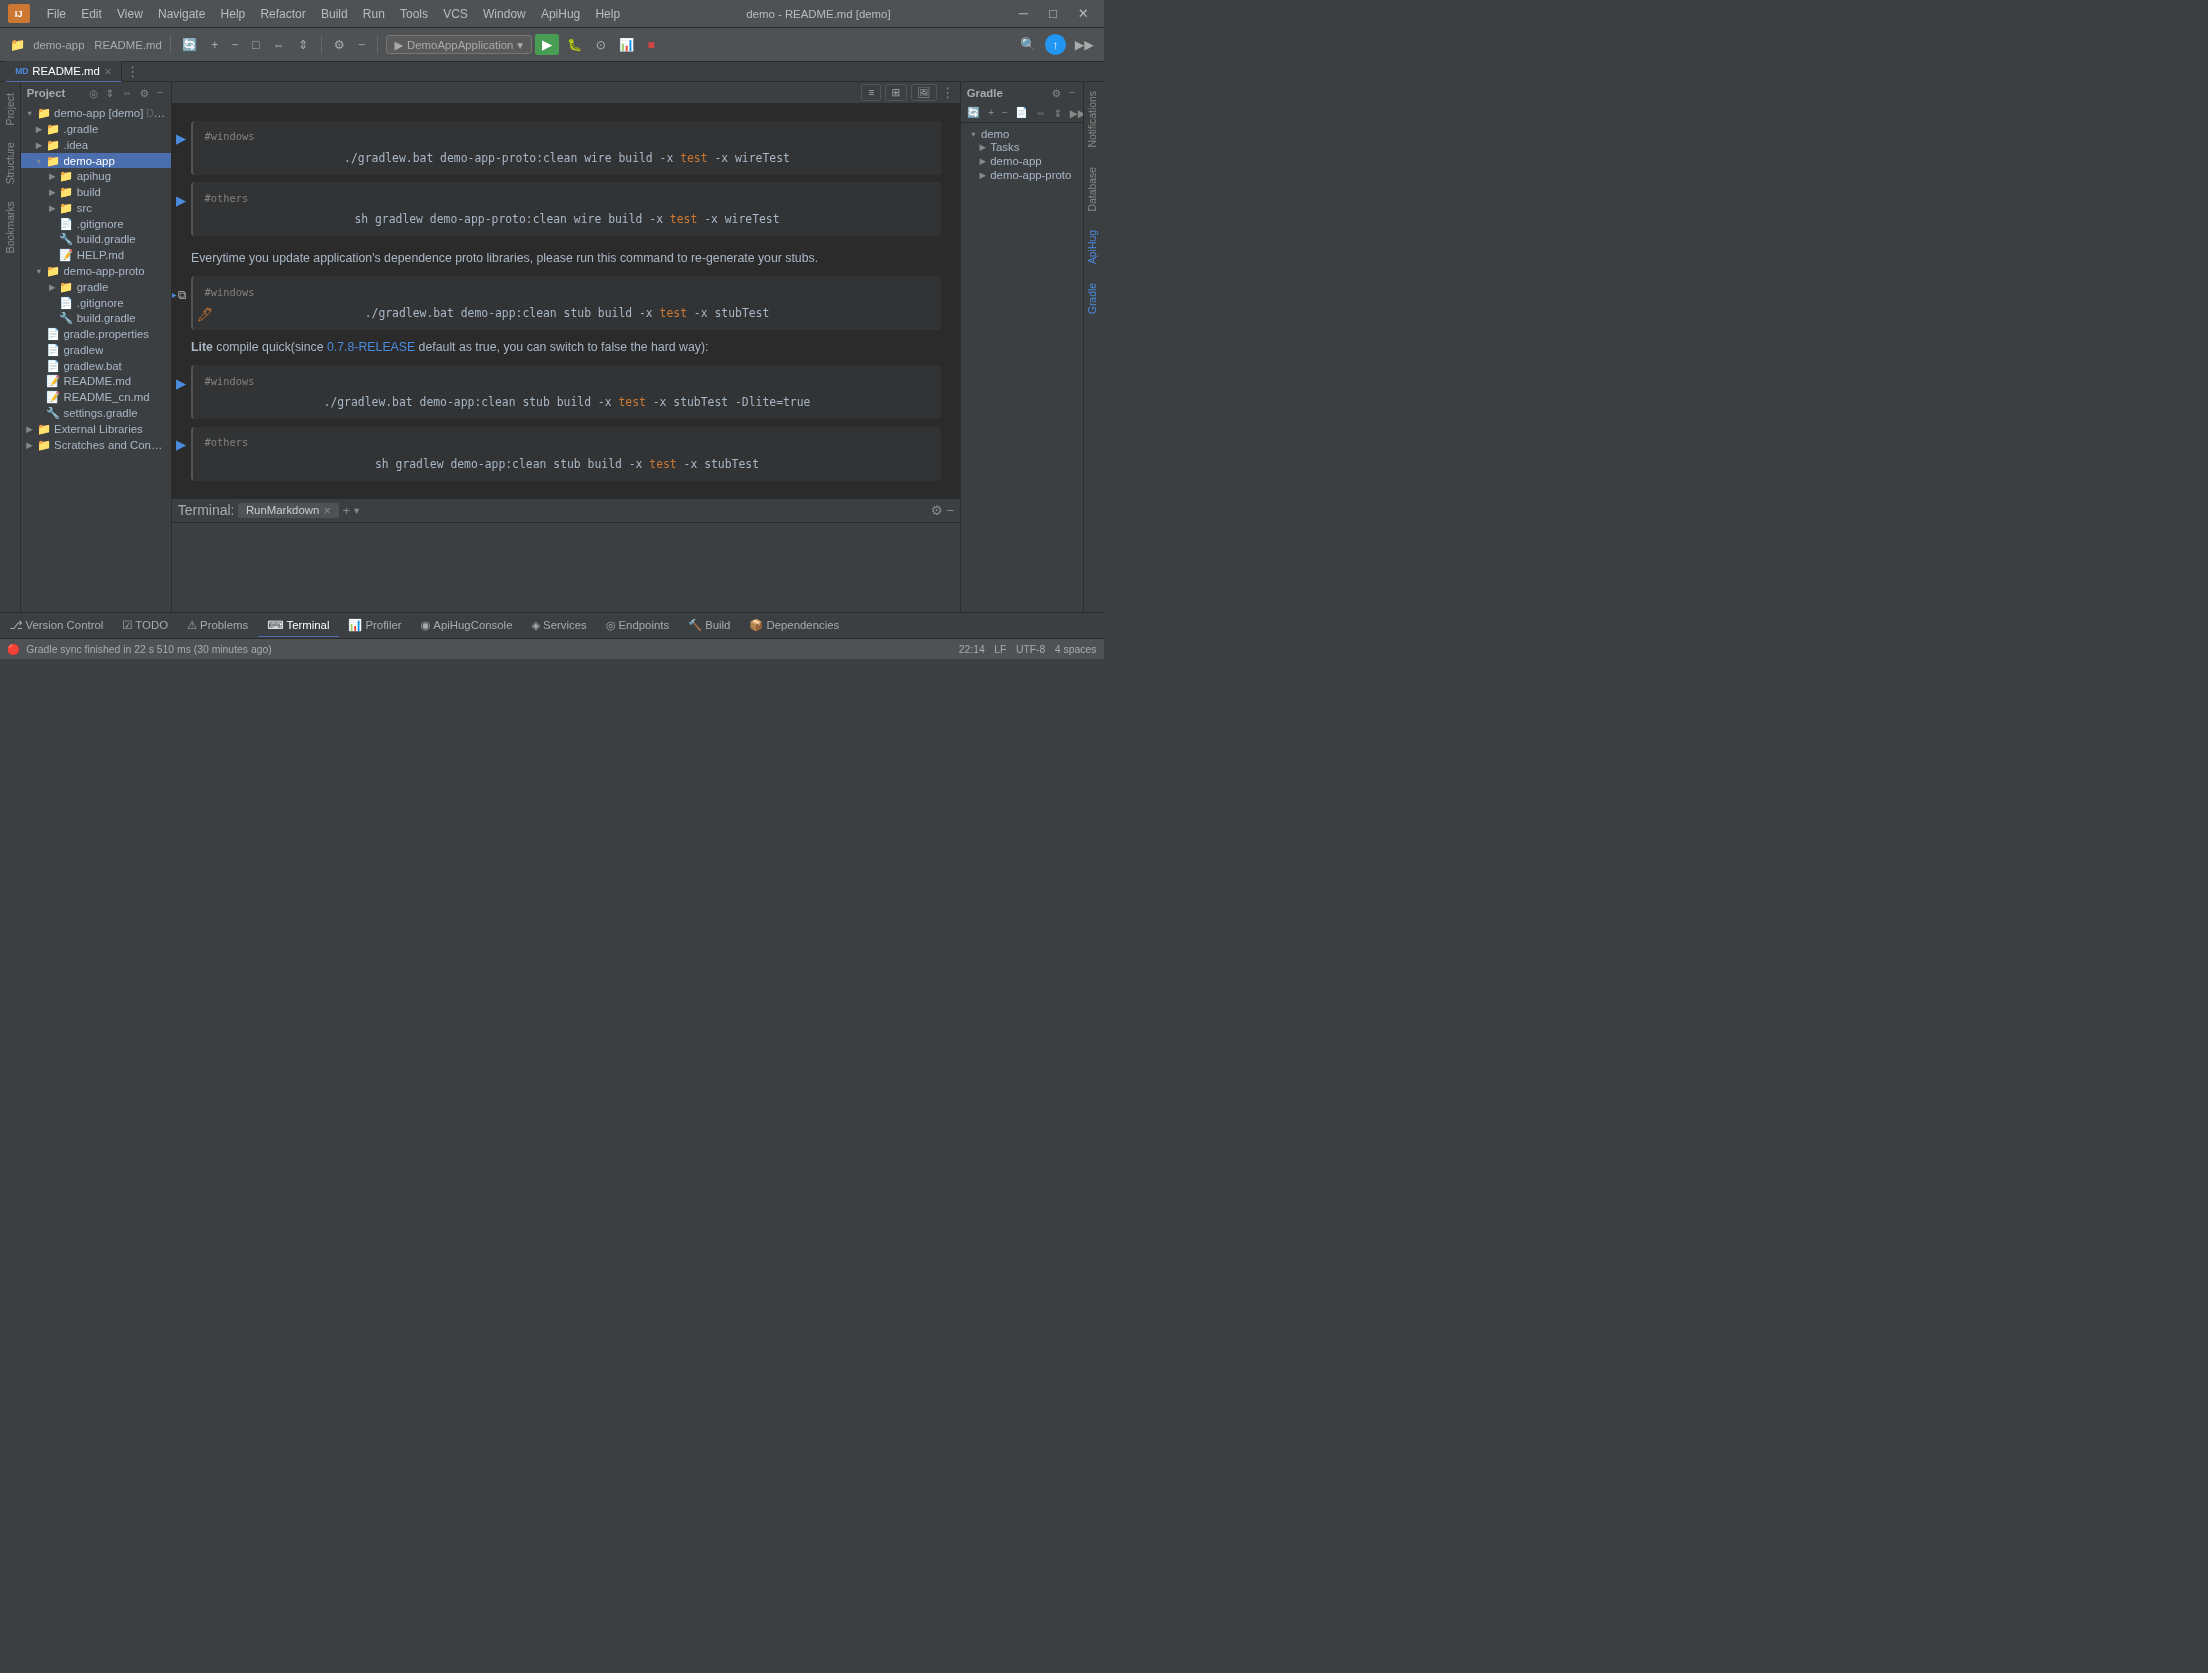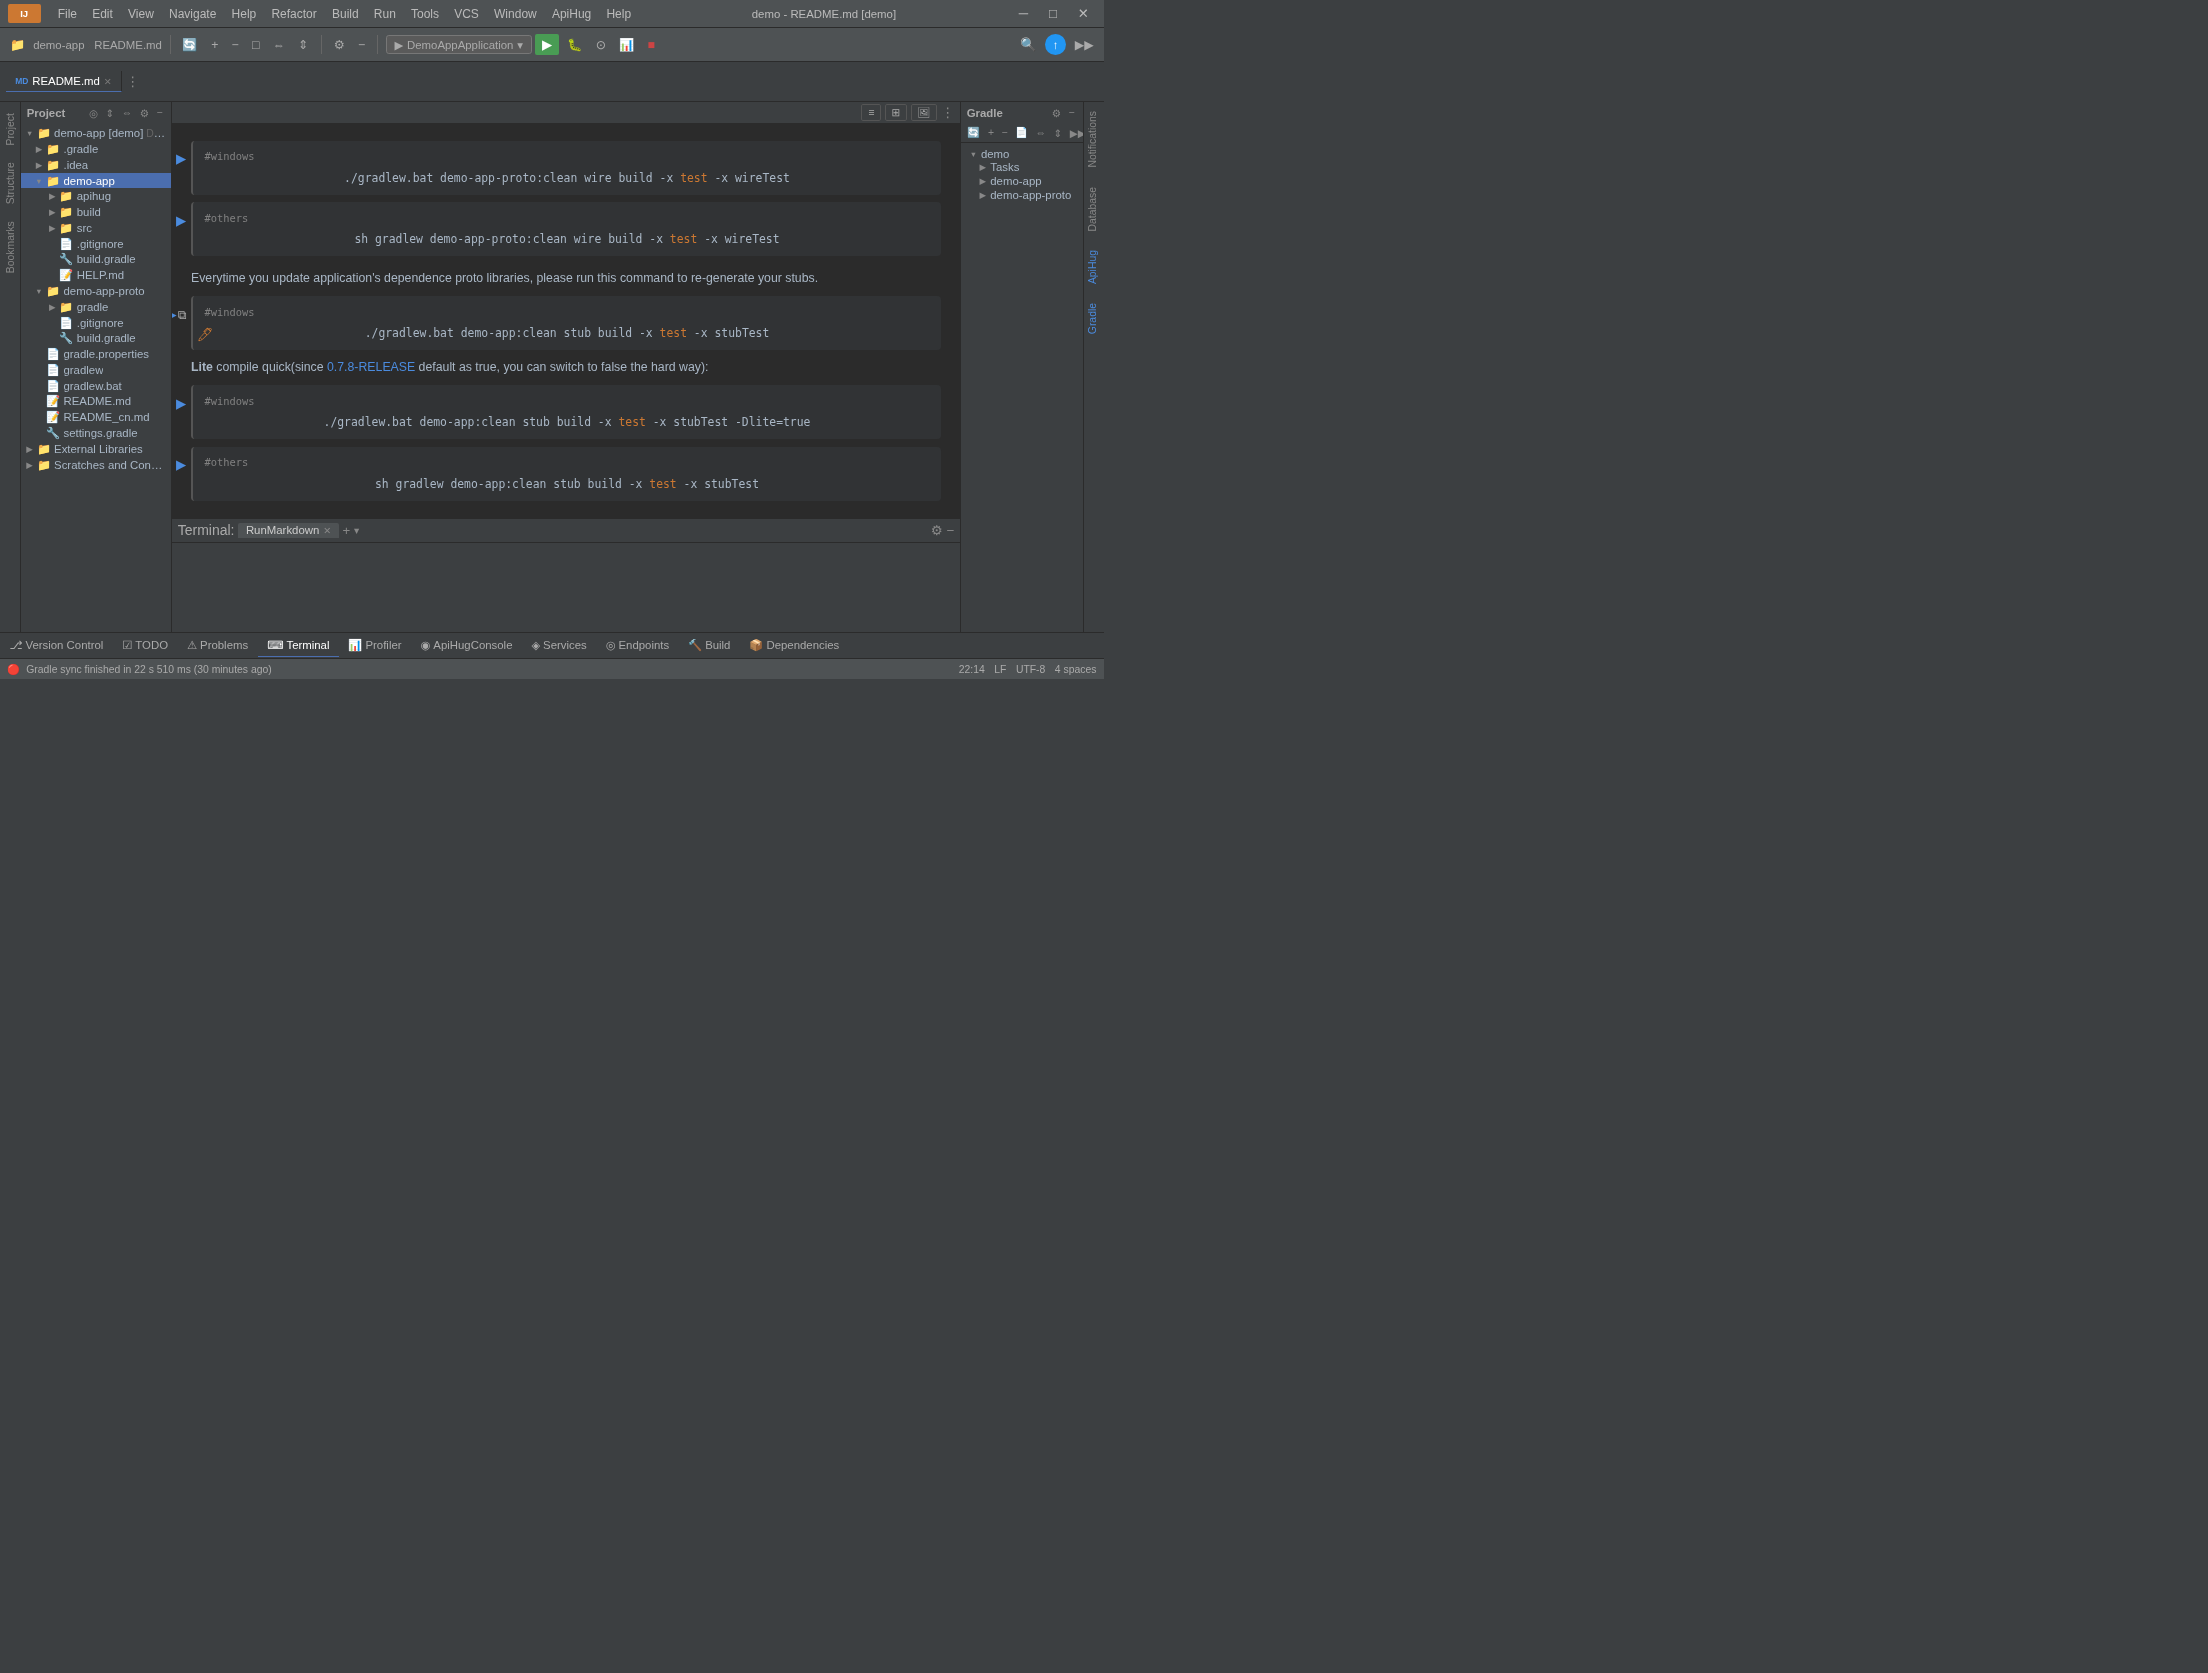--- a/index.html
+++ b/index.html
@@ -6,35 +6,35 @@
     body { font-family: 'Segoe UI', Arial, sans-serif; font-size: 12.3px; background: #3c3f41; color: #a9b7c6; overflow: hidden; width: 1104px; height: 837px; }
     
     
     .title-bar { background: #4e5254; height: 28px; display: flex; align-items: center; justify-content: space-between; padding: 0 7.6px; border-bottom: 0.9px solid #2b2b2b; }
     .title-bar-left { display: flex; align-items: center; gap: 11.4px; }
     .title-bar-menus { display: flex; gap: 3.8px; }
     .menu-item { color: #bbbbbb; font-size: 12px; padding: 1.9px 5.7px; cursor: pointer; }
     .title-bar-center { color: #bbbbbb; font-size: 11.4px; }
     .title-bar-right { display: flex; gap: 5.7px; }
     .title-btn { color: #bbbbbb; font-size: 13.2px; cursor: pointer; padding: 1.9px 7.6px; }
-    .app-icon { width: 33px; height: 19px; background: #cc7832; border-radius: 1.9px; display: flex; align-items: center; justify-content: center; font-size: 9.5px; color: white; font-weight: bold; }
+    .app-icon { width: 22px; height: 19px; background: #cc7832; border-radius: 1.9px; display: flex; align-items: center; justify-content: center; font-size: 9.5px; color: white; font-weight: bold; }
 
     
     .toolbar { background: #4e5254; height: 34px; display: flex; align-items: center; padding: 0 5.7px; border-bottom: 0.9px solid #2b2b2b; gap: 3.8px; }
     .toolbar-section { display: flex; align-items: center; gap: 2.8px; }
     .toolbar-separator { width: 0.9px; height: 19px; background: #666; margin: 0 3.8px; }
     .toolbar-btn { background: transparent; border: none; color: #aaa; cursor: pointer; padding: 2.8px 4.7px; border-radius: 1.9px; font-size: 12.3px; }
     .run-config { background: #5a5a5a; border: 0.9px solid #777; border-radius: 2.8px; padding: 1.9px 7.6px; color: #aaa; font-size: 11.4px; display: flex; align-items: center; gap: 3.8px; cursor: pointer; }
     .run-btn { background: #499c54; border: none; color: white; padding: 2.8px 6.6px; border-radius: 1.9px; cursor: pointer; font-size: 13.2px; }
     .toolbar-right { margin-left: auto; display: flex; align-items: center; gap: 3.8px; }
     .search-btn { background: transparent; border: none; color: #aaa; cursor: pointer; font-size: 13.2px; padding: 2.8px 4.7px; }
     .nav-btn { background: #2196F3; border: none; color: white; border-radius: 50%; width: 21px; height: 21px; font-size: 11.4px; cursor: pointer; }
 
     
-    .tab-bar { background: #3c3f41; height: 40px; display: flex; align-items: center; border-bottom: 0.9px solid #2b2b2b; padding-left: 5.7px; }
+    .tab-bar { background: #3c3f41; height: 20px; display: flex; align-items: center; border-bottom: 0.9px solid #2b2b2b; padding-left: 5.7px; }
     .tab { display: flex; align-items: center; gap: 3.8px; padding: 3.8px 9.5px; color: #aaa; font-size: 11.4px; cursor: pointer; border-right: 0.9px solid #2b2b2b; }
     .tab.active { background: #3c3f41; color: #ffffff; border-bottom: 1.9px solid #4b6eaf; }
     .tab-icon { font-size: 9.5px; }
     .tab-close { font-size: 9.5px; color: #777; cursor: pointer; }
 
     
     .sidebar { width: 151px; background: #3c3f41; border-right: 0.9px solid #2b2b2b; display: flex; flex-direction: column; overflow: hidden; }
     .sidebar-header { display: flex; align-items: center; justify-content: space-between; padding: 3.8px 5.7px; background: #3c3f41; }
     .sidebar-title { font-size: 11.4px; color: #aaa; font-weight: bold; }
     .sidebar-actions { display: flex; gap: 1.9px; }

